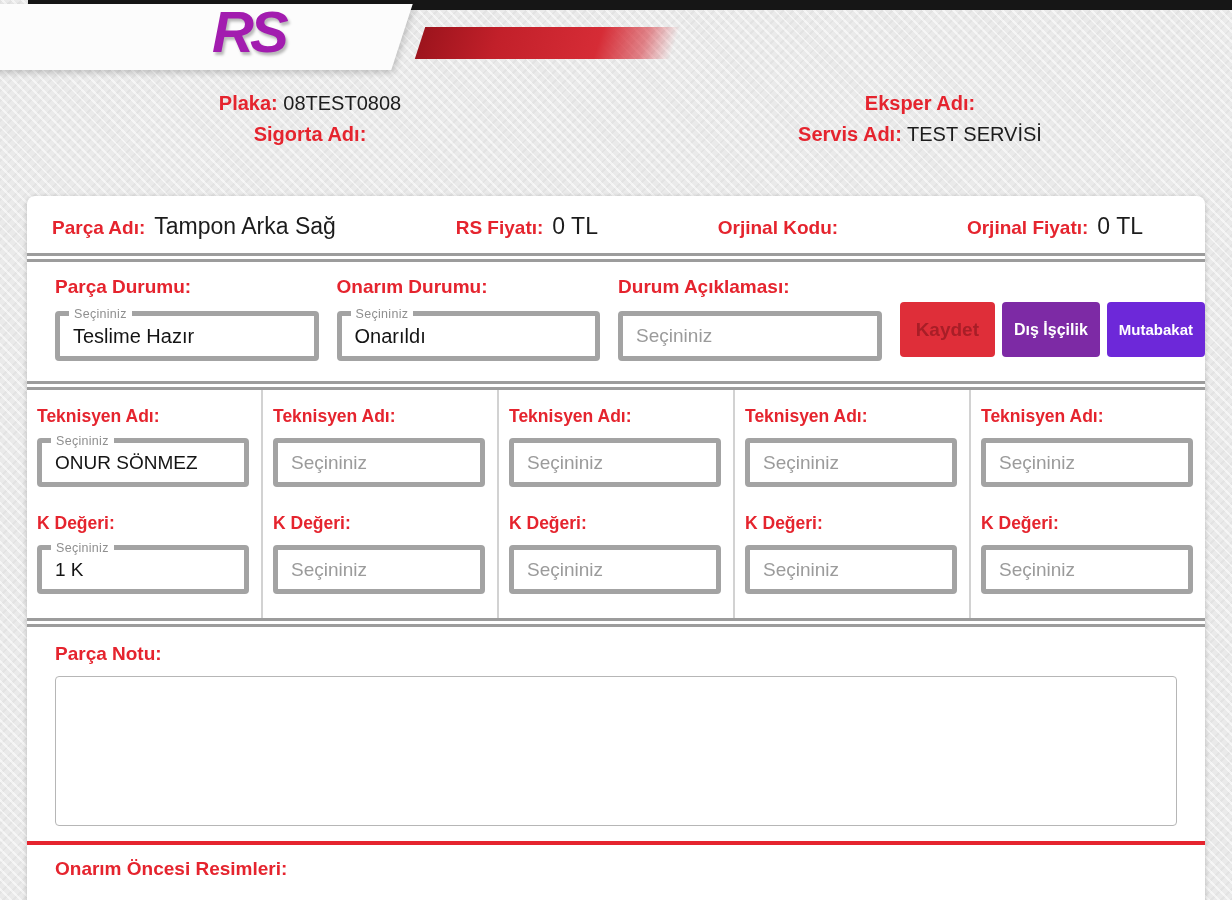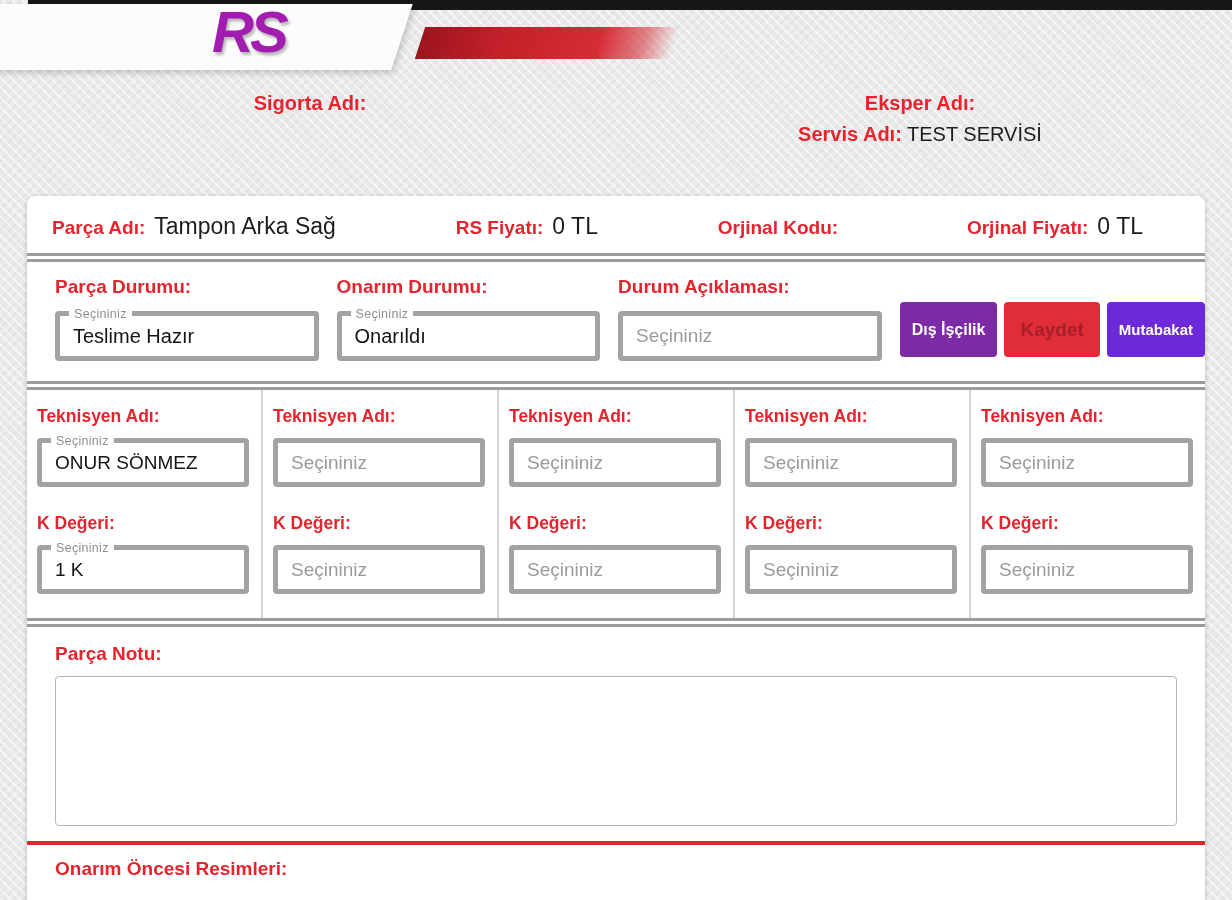--- a/index.html
+++ b/index.html
@@ -82,20 +82,24 @@
 <div class="header">
   <div class="top-black"></div>
   <div class="logo-banner"></div>
   <div class="rs-logo">RS</div>
   <div class="red-bar"></div>
 </div>
 
 <div class="header-info">
   <div class="info-block info-left">
     <div>
+      <span class="lbl">Plaka:</span>
+      <span class="val">08TEST0808</span>
+    </div>
+    <div>
       <span class="lbl">Sigorta Adı:</span>
       <span class="val"></span>
     </div>
   </div>
   <div class="info-block info-right">
     <div>
       <span class="lbl">Eksper Adı:</span>
       <span class="val"></span>
     </div>
     <div>
@@ -146,22 +150,22 @@
       </div>
     </div>
     <div class="field">
       <div class="flabel">Durum Açıklaması:</div>
       <div class="select-box">
 
         <span class="sb-ph">Seçininiz</span>
       </div>
     </div>
     <div class="btns">
+      <button class="btn btn-kaydet">Kaydet</button>
       <button class="btn btn-purple">Dış İşçilik</button>
-      <button class="btn btn-kaydet">Kaydet</button>
       <button class="btn btn-green">Mutabakat</button>
     </div>
   </div>
 
   <div class="divider"></div>
 
   <div class="tech-grid">
 
     <div class="tech-col">
       <div class="tlabel">Teknisyen Adı:</div>

